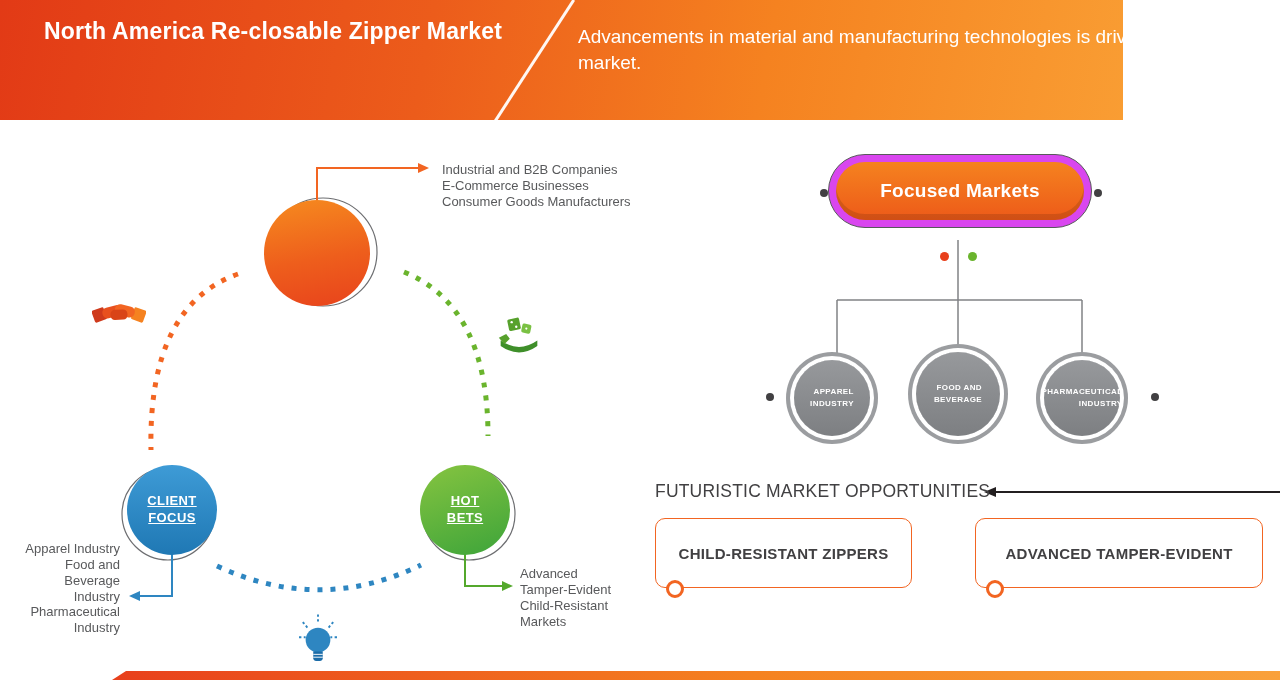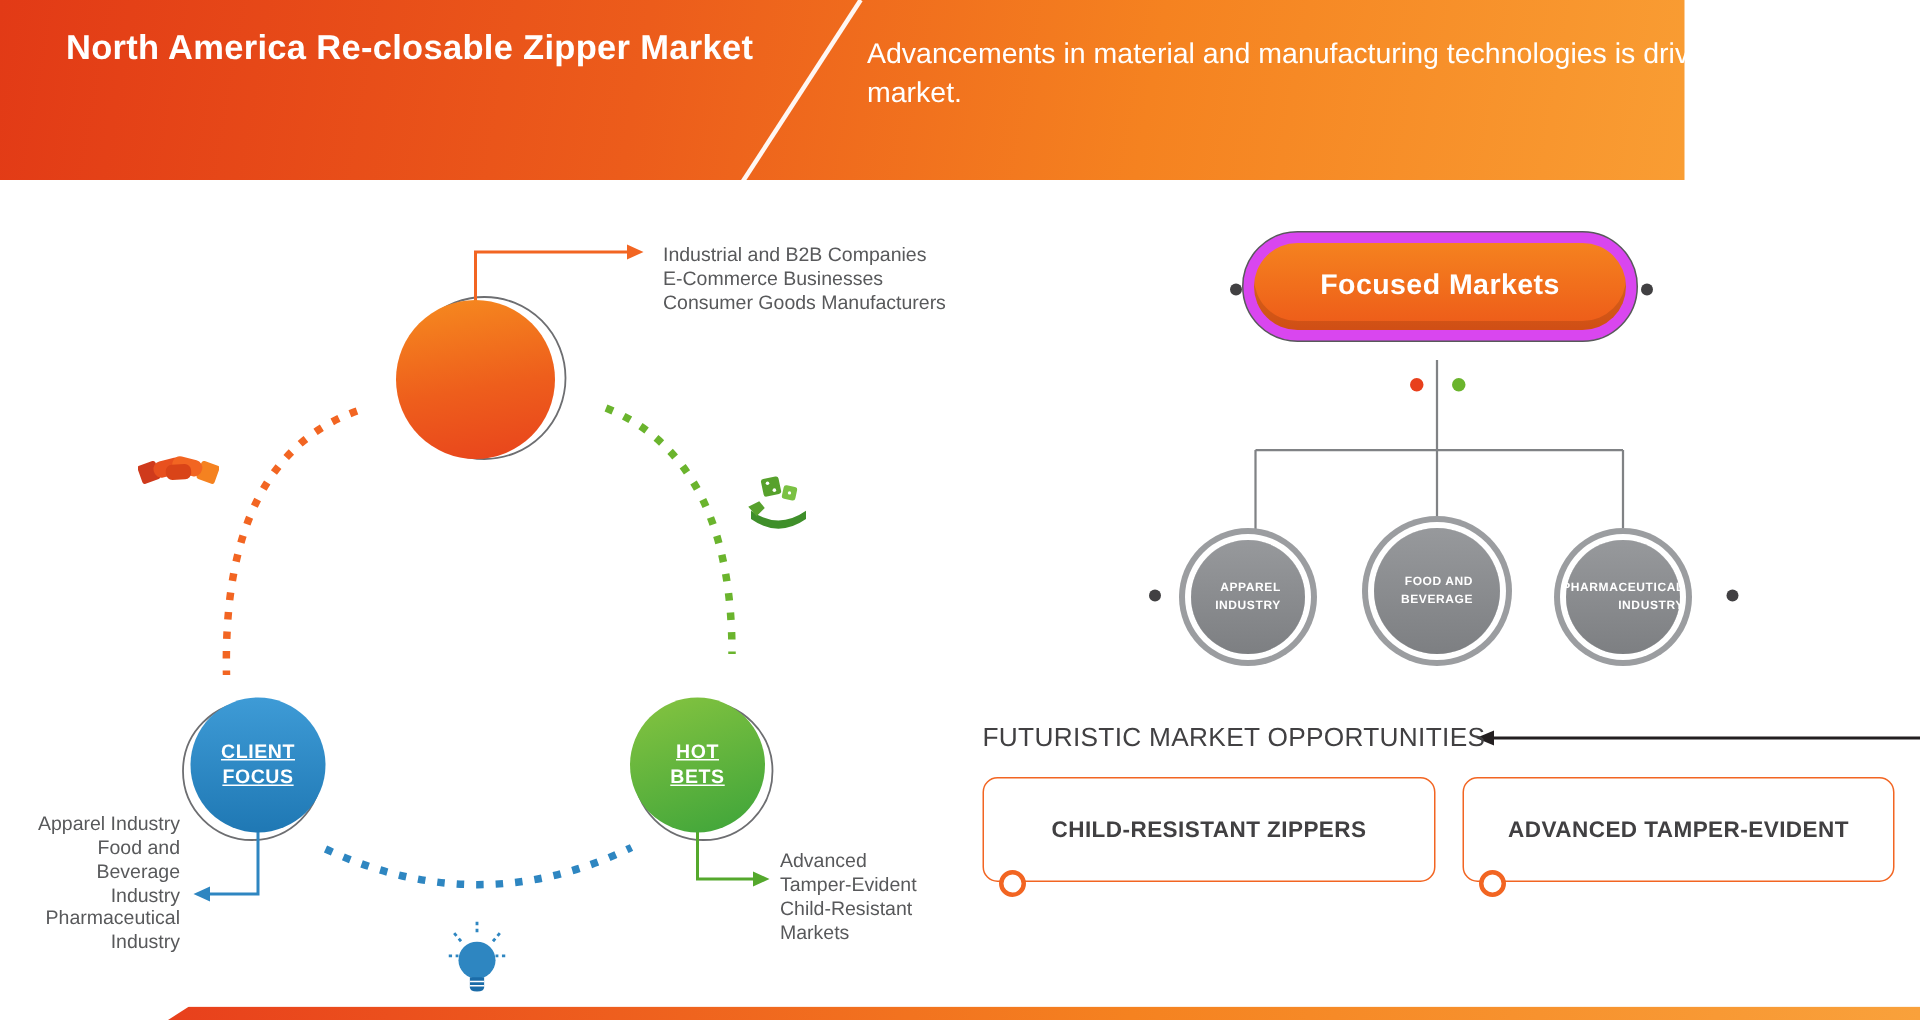--- a/index.html
+++ b/index.html
@@ -71,21 +71,21 @@
   .segment-apparel { left:794px; top:360px; width:76px; height:76px; }
   .segment-food { left:916px; top:352px; width:84px; height:84px; }
   .segment-pharma { left:1044px; top:360px; width:76px; height:76px; }
 
   
   .opps-heading { position:absolute; left:655px; top:481px; font-size:17.5px; color:#414042;
                   letter-spacing:.2px; font-weight:500; z-index:2; }
   .opp-box { position:absolute; top:518px; height:70px; border:1.6px solid #f26522; border-radius:10px;
              display:flex; align-items:center; justify-content:center; background:#fff;
              color:#414042; font-size:15px; font-weight:bold; letter-spacing:.3px; z-index:2; }
-  .opp-box-1 { left:655px; width:302px; }
+  .opp-box-1 { left:655px; width:257px; }
   .opp-box-2 { left:975px; width:288px; }
   .corner-marker { position:absolute; left:10px; bottom:-11px; width:18px; height:18px;
                    border-radius:50%; background:#fff; border:3px solid #f26522; }
 
   
   .footer-bar { position:absolute; left:112px; right:0; top:671px; height:9px;
                 background:linear-gradient(90deg,#e8401c,#f58220 55%,#f9a13b);
                 clip-path:polygon(14px 0,100% 0,100% 100%,0 100%); z-index:2; }
 </style>
 </head>

